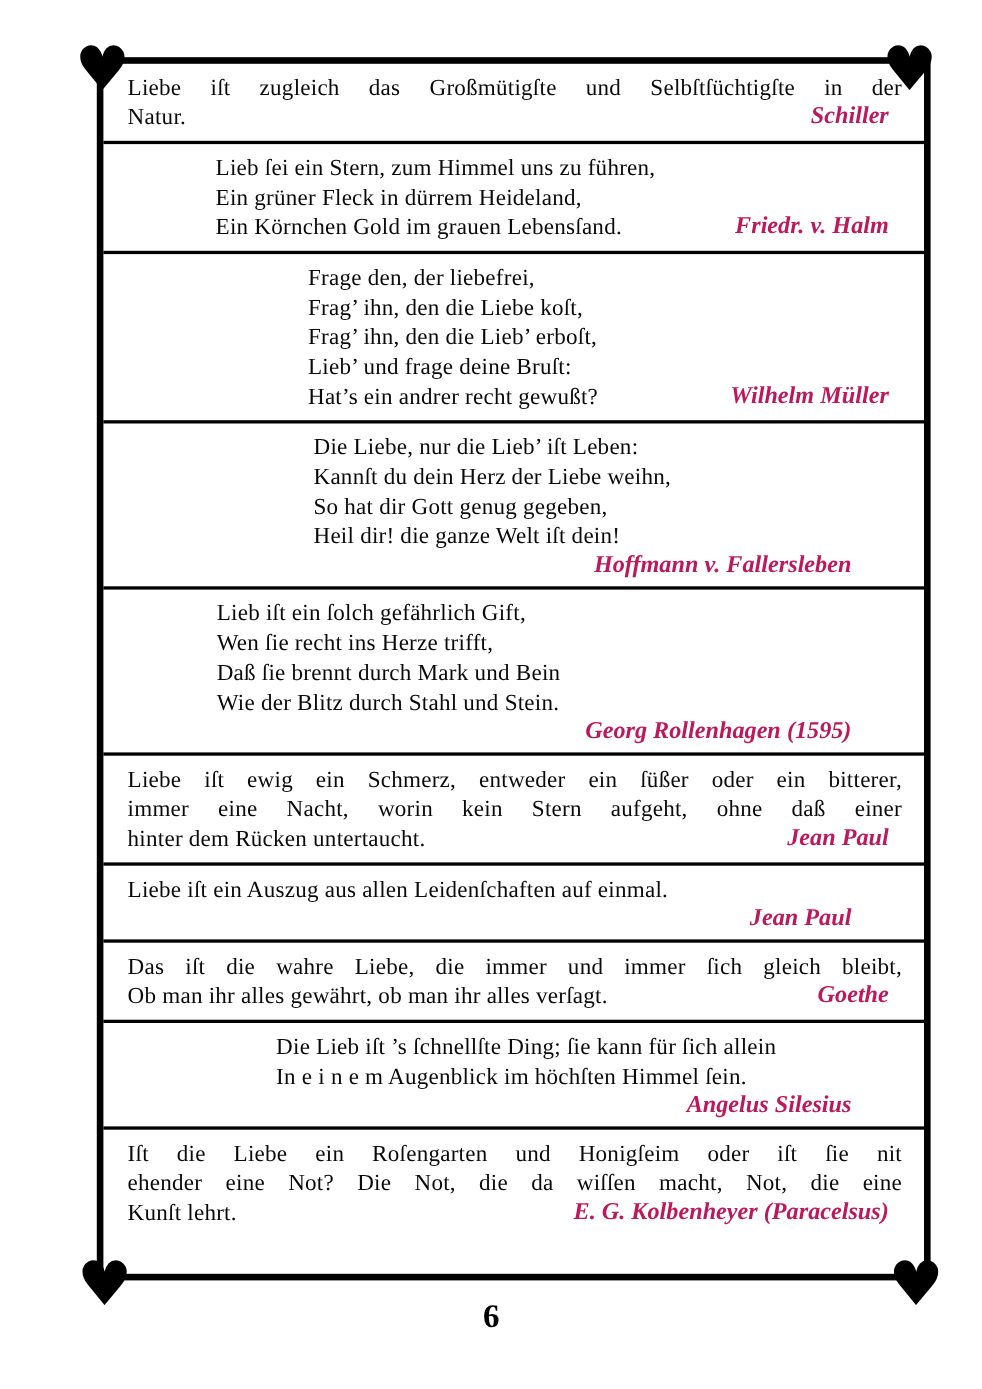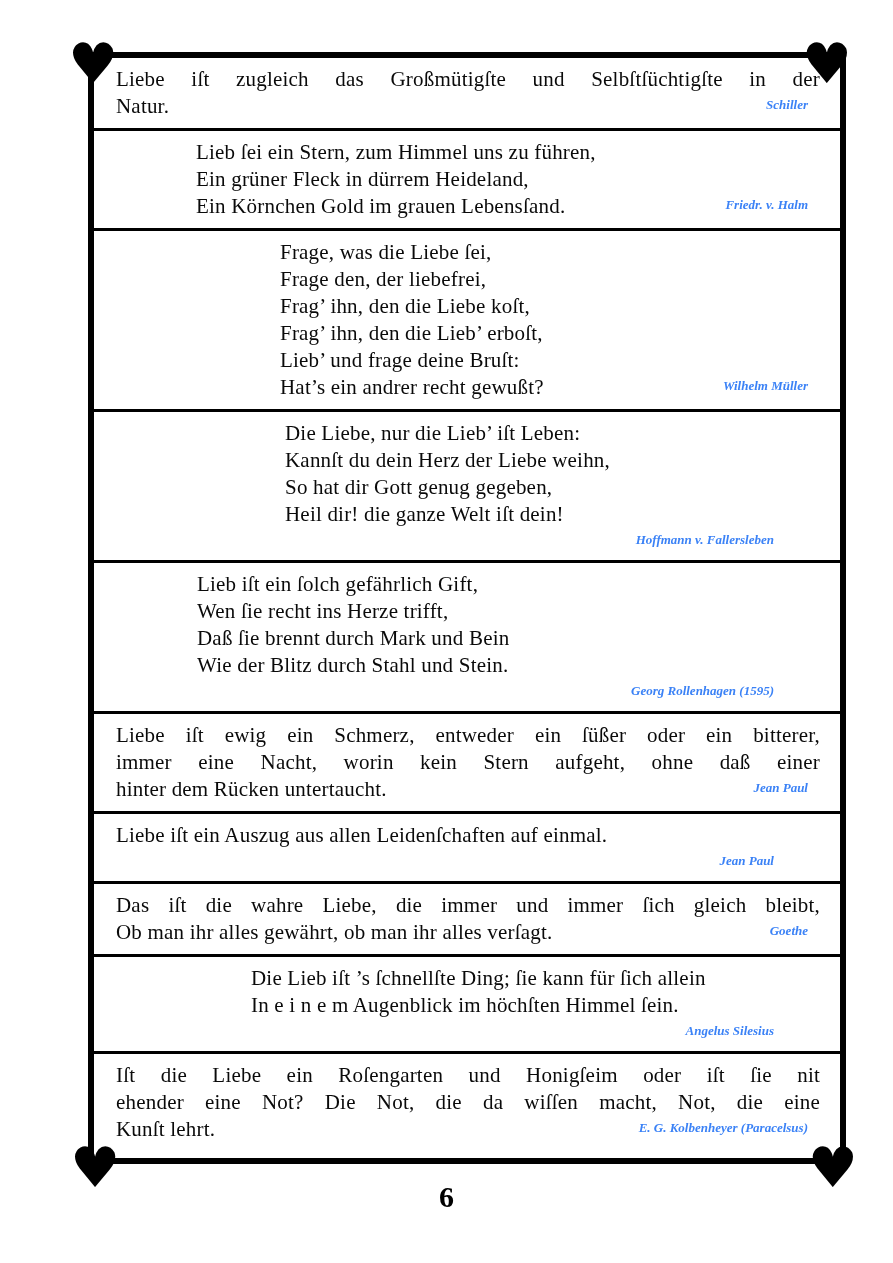--- a/index.html
+++ b/index.html
@@ -50,23 +50,23 @@
   }
   .line { white-space: normal; }
   .line.j {
     text-align: justify;
     text-align-last: justify;
     text-justify: inter-word;
   }
   .author {
     font-style: italic;
     font-weight: 700;
-    font-size: 13px;
+    font-size: 22px;
     line-height: 24px;
-    color: #3b82f6;
+    color: #be185d;
   }
   .quote.a-inline .author {
     position: absolute;
     right: 32px;
     bottom: 11px;
   }
   .quote.a-own .author {
     text-align: right;
     margin-right: 46px;
   }
@@ -106,21 +106,20 @@
     <div class="lines" style="margin-left: 80px;">
           <div class="line">Lieb ſei ein Stern, zum Himmel uns zu führen,</div>
           <div class="line">Ein grüner Fleck in dürrem Heideland,</div>
           <div class="line">Ein Körnchen Gold im grauen Lebensſand.</div>
         </div>
     <div class="author">Friedr. v. Halm</div>
   </section>
       <div class="rule"></div>
       <section class="quote verse a-inline">
     <div class="lines" style="margin-left: 164px;">
-          <div class="line">Frage, was die Liebe ſei,</div>
           <div class="line">Frage den, der liebefrei,</div>
           <div class="line">Frag’ ihn, den die Liebe koſt,</div>
           <div class="line">Frag’ ihn, den die Lieb’ erboſt,</div>
           <div class="line">Lieb’ und frage deine Bruſt:</div>
           <div class="line">Hat’s ein andrer recht gewußt?</div>
         </div>
     <div class="author">Wilhelm Müller</div>
   </section>
       <div class="rule"></div>
       <section class="quote verse a-own">

